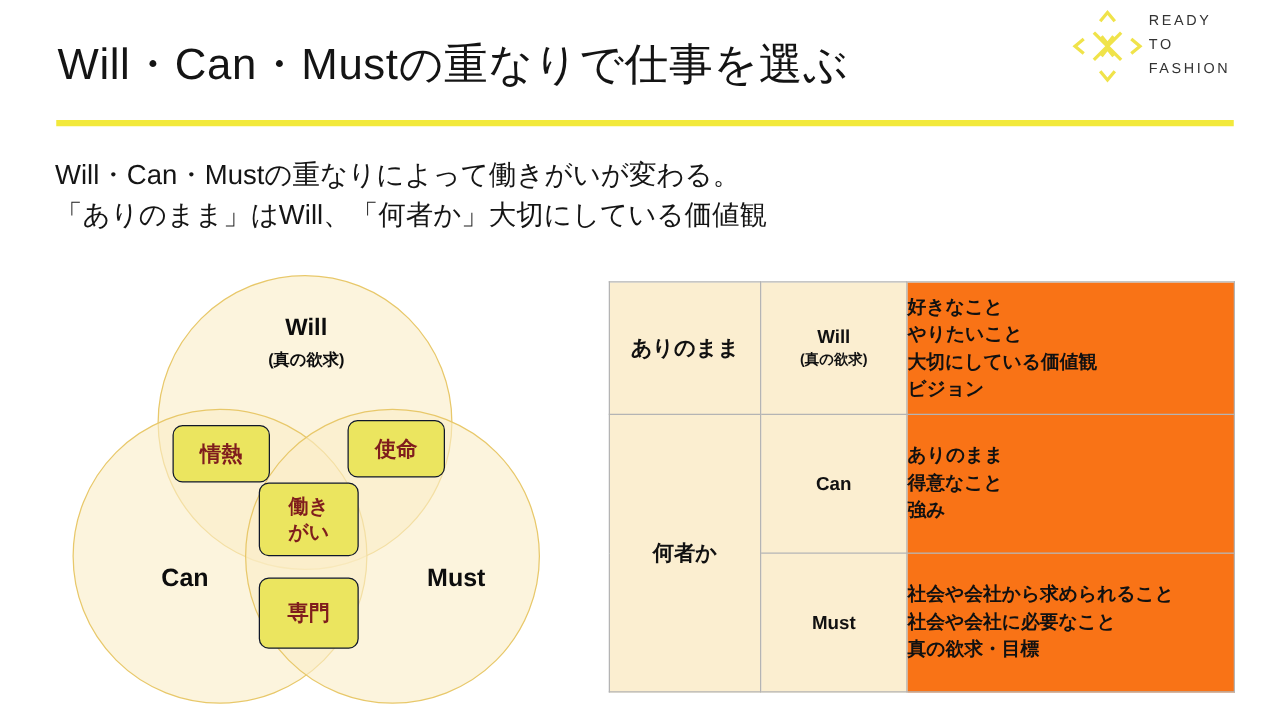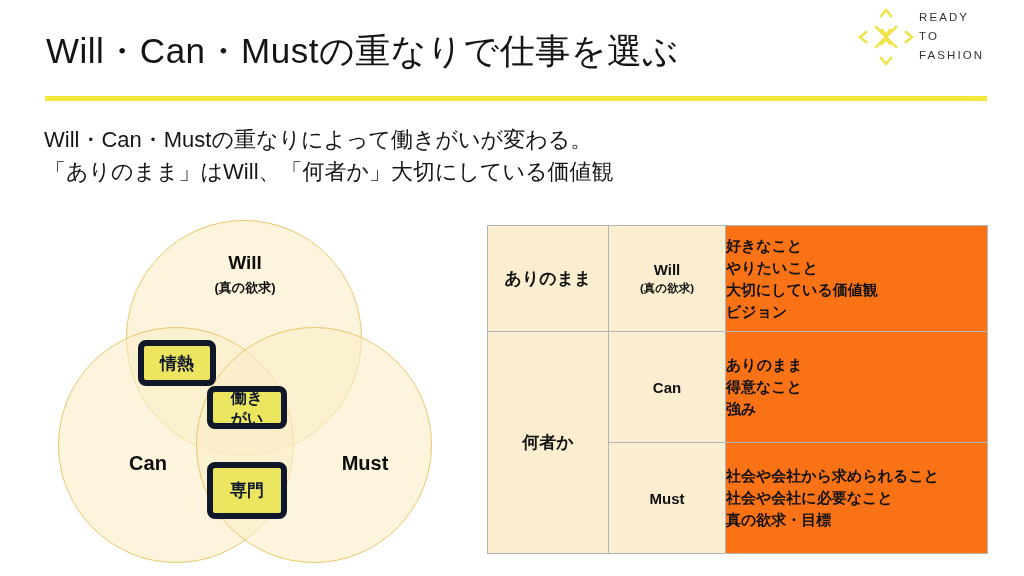--- a/index.html
+++ b/index.html
@@ -110,35 +110,35 @@
   #venn-label-must { left: 290px; top: 440px; }
   #venn-label-can, #venn-label-must {
     position: absolute; font-size: 20px; font-weight: bold;
   }
   #venn-label-can  { left: 68px;  top: 237px; width: 80px; }
   #venn-label-must { left: 280px; top: 237px; width: 90px; }
 
   .venn-box {
     position: absolute;
     background: #ebe55f;
-    border: 6px solid #0f172a;
+    border: 1px solid #0f172a;
     border-radius: 8px;
     box-sizing: border-box;
     display: flex;
     align-items: center;
     justify-content: center;
     text-align: center;
     font-weight: bold;
     font-size: 17px;
-    color: #0f172a;
+    color: #7f1d1d;
     line-height: 21px;
   }
   #venn-box-passion   { left: 98px;  top: 125px; width: 78px; height: 46px; }
   #venn-box-mission   { left: 238px; top: 121px; width: 78px; height: 46px; }
-  #venn-box-worth     { left: 167px; top: 171px; width: 80px; height: 43px; font-size: 16px; }
+  #venn-box-worth     { left: 167px; top: 171px; width: 80px; height: 59px; font-size: 16px; }
   #venn-box-specialty { left: 167px; top: 247px; width: 80px; height: 57px; }
 
   
   #matrix-table {
     position: absolute;
     left: 487px;
     top: 225px;
     width: 501px;
     height: 325px;
     border-collapse: collapse;
@@ -214,20 +214,21 @@
   <div class="venn-circle" id="venn-circle-must"></div>
 
   <div class="venn-label" id="venn-label-will">
     <span>Will</span>
     <span class="sub">(真の欲求)</span>
   </div>
   <div class="venn-label" id="venn-label-can">Can</div>
   <div class="venn-label" id="venn-label-must">Must</div>
 
   <div class="venn-box" id="venn-box-passion">情熱</div>
+  <div class="venn-box" id="venn-box-mission">使命</div>
   <div class="venn-box" id="venn-box-worth">
     <div>
       <div>働き</div>
       <div>がい</div>
     </div>
   </div>
   <div class="venn-box" id="venn-box-specialty">専門</div>
 </div>
 
 <table id="matrix-table">

